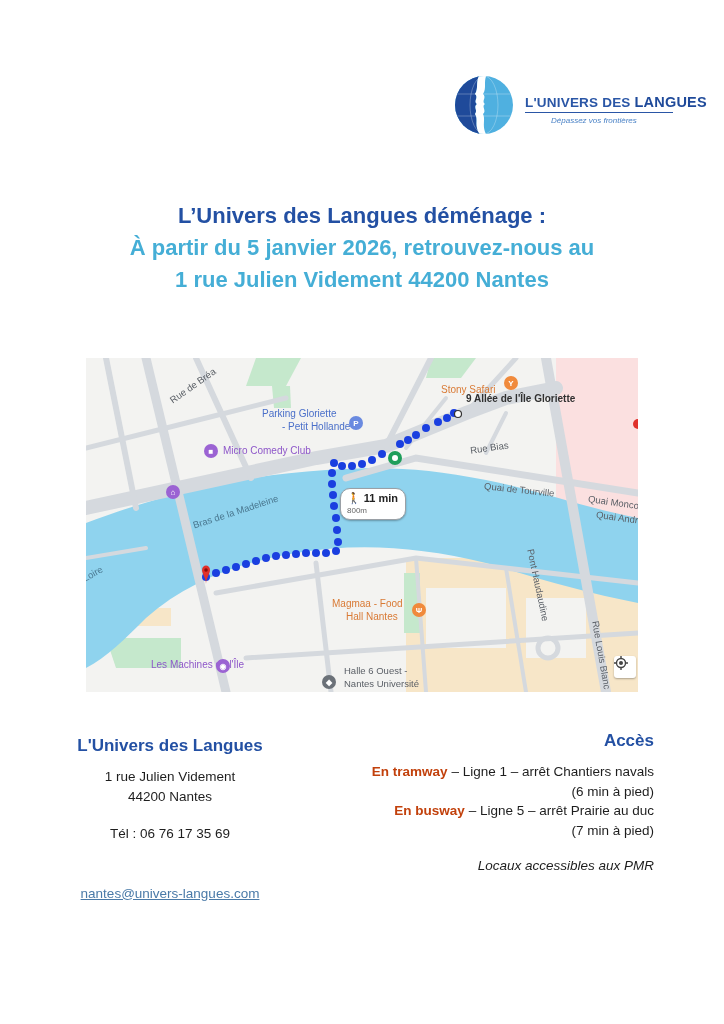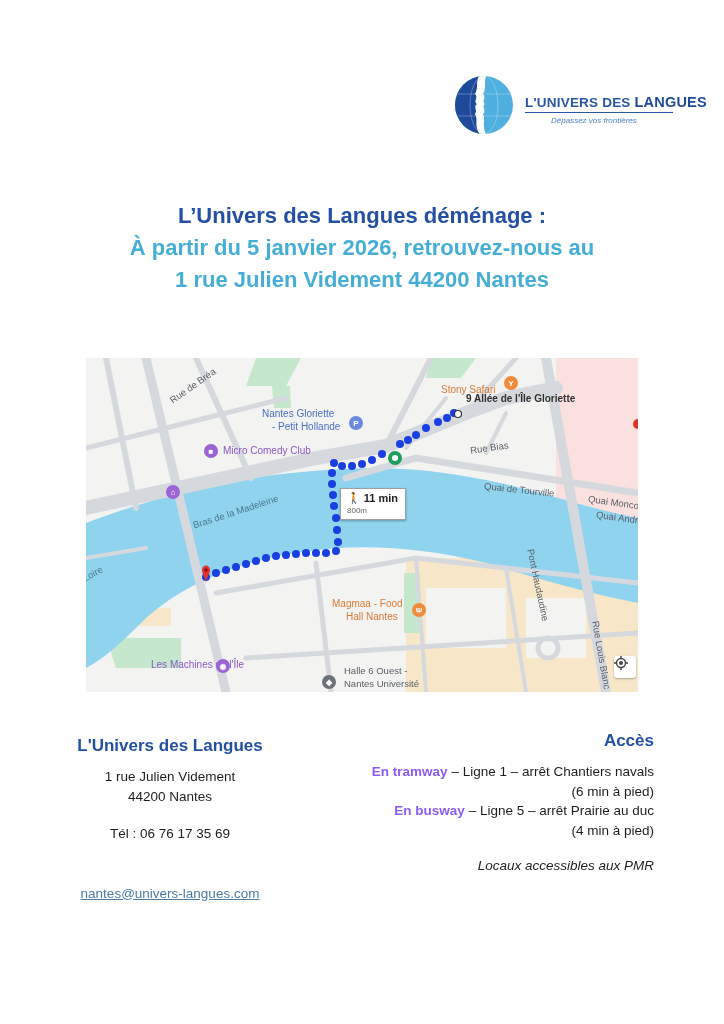--- a/index.html
+++ b/index.html
@@ -18,33 +18,33 @@
 
   .map { position:absolute; left:86px; top:358px; width:552px; height:334px; overflow:hidden; background:#f3f3f1; }
   .map svg { position:absolute; left:0; top:0; }
   .lbl { position:absolute; font-size:10px; white-space:nowrap; }
   .lbl-street { color:#5a5f66; font-size:9.5px; }
   .lbl-poi { color:#8e57c9; }
   .lbl-park { color:#4a6fc9; }
   .lbl-food { color:#d97a35; }
   .lbl-dark { color:#303030; font-weight:bold; }
   .pin-round { position:absolute; width:14px; height:14px; border-radius:50%; display:flex; align-items:center; justify-content:center; font-size:8px; color:#fff; font-weight:bold; }
-  .duration-box { position:absolute; left:254px; top:130px; width:64px; height:30px; background:#fff; border:1px solid #9aa0a6; border-radius:0; box-shadow:0 1px 2px rgba(0,0,0,.3); }
+  .duration-box { position:absolute; left:254px; top:130px; width:64px; height:30px; background:#fff; border:1px solid #9aa0a6; border-radius:10px; box-shadow:0 1px 2px rgba(0,0,0,.3); }
   .duration-box .dur { position:absolute; left:6px; top:3px; font-size:11px; font-weight:bold; color:#222; white-space:nowrap; }
   .duration-box .dist { position:absolute; left:6px; top:17px; font-size:8px; color:#666; }
   .locate-btn { position:absolute; left:528px; top:298px; width:22px; height:22px; background:#fff; border-radius:3px; box-shadow:0 1px 2px rgba(0,0,0,.3); display:flex; align-items:center; justify-content:center; }
 
   .col-left { position:absolute; left:40px; width:260px; top:735px; text-align:center; }
   .col-right { position:absolute; left:300px; width:354px; top:730px; text-align:right; }
   .sec-title { font-size:17px; font-weight:bold; color:#2350a3; margin-bottom:10px; height:22px; line-height:22px; }
   .txt { font-size:13.5px; color:#1e1e1e; line-height:19.5px; }
   .gap { height:18px; }
   .gap-sm { height:8px; }
   .email { font-size:13.5px; color:#4a7aa8; text-decoration:underline; line-height:19px;margin-top:32px; }
-  .acc { color:#8b5cf6; font-weight:bold; }
+  .acc { color:#c2410c; font-weight:bold; }
   .italic { font-style:italic; }
 </style>
 </head>
 <body>
 
 <div class="logo">
   <svg class="logo-globe" viewBox="0 0 62 62" width="62" height="62">
     <defs>
         <clipPath id="gc">
           <circle cx="31" cy="31" r="29"></circle>
@@ -151,22 +151,22 @@
     <circle cx="309" cy="100" r="7" fill="#1e9e5a"></circle>
       <circle cx="309" cy="100" r="3" fill="#fff"></circle>
 
     <path d="M116 212 C116 206 124 206 124 212 C124 216 120 220 120 226 C120 220 116 216 116 212 Z" fill="#e0312b"></path>
     <circle cx="120" cy="212" r="1.8" fill="#8b0d0d"></circle>
 
     <circle cx="552" cy="66" r="5" fill="#e0312b"></circle>
   </svg>
 
   <div class="lbl lbl-street" style="left:80px;top:22px;transform:rotate(-35deg);">Rue de Bréa</div>
-  <div class="lbl lbl-park" style="left:176px;top:50px;">Nantes Gloriette</div>
-  <div class="lbl lbl-park" style="left:186px;top:63px;">- Petit Hollande</div>
+  <div class="lbl lbl-park" style="left:176px;top:50px;">Parking Gloriette</div>
+  <div class="lbl lbl-park" style="left:196px;top:63px;">- Petit Hollande</div>
   <div class="pin-round" style="left:263px;top:58px;background:#6a8ae0;">
       <span>P</span>
     </div>
   <div class="pin-round" style="left:118px;top:86px;background:#9b63d3;">■</div>
   <div class="lbl lbl-poi" style="left:137px;top:87px;">Micro Comedy Club</div>
   <div class="pin-round" style="left:80px;top:127px;background:#9b63d3;">⌂</div>
   <div class="lbl lbl-food" style="left:355px;top:18px;margin-top:8px;">Stony Safari</div>
   <div class="pin-round" style="left:418px;top:18px;background:#f08a3c;">Y</div>
   <div class="lbl lbl-dark" style="left:380px;top:35px;">9 Allée de l'Île Gloriette</div>
   <div class="lbl lbl-street" style="left:384px;top:84px;transform:rotate(-8deg);">Rue Bias</div>
@@ -207,17 +207,17 @@
   <div class="txt">Tél : 06 76 17 35 69</div>
   <div class="gap-sm"></div>
   <div class="email">nantes@univers-langues.com</div>
 </div>
 
 <div class="col-right">
   <div class="sec-title">Accès</div>
   <div class="txt"><span class="acc">En tramway</span><span> – Ligne 1 – arrêt Chantiers navals</span></div>
   <div class="txt">(6 min à pied)</div>
   <div class="txt"><span class="acc">En busway</span><span> – Ligne 5 – arrêt Prairie au duc</span></div>
-  <div class="txt">(4 min à pied)</div>
+  <div class="txt">(7 min à pied)</div>
   <div class="gap-sm"></div>
   <div class="gap-sm"></div>
   <div class="txt italic">Locaux accessibles aux PMR</div>
 </div>
 
 </body></html>

